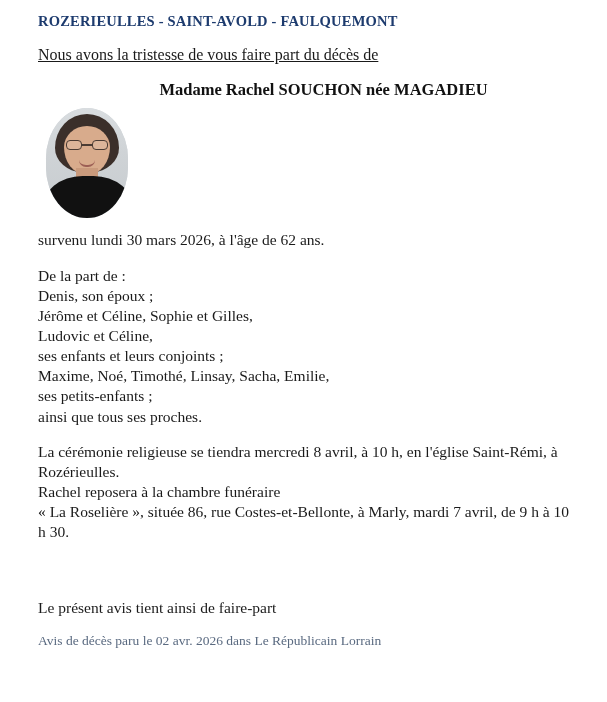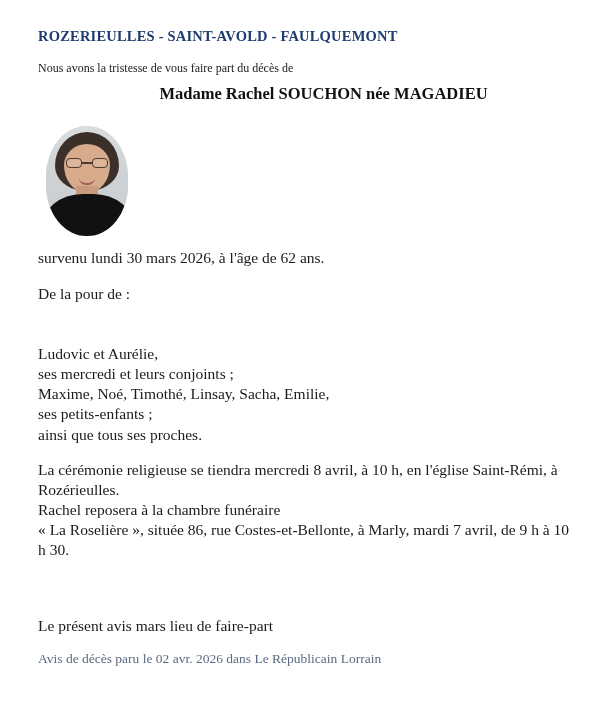--- a/index.html
+++ b/index.html
@@ -14,40 +14,41 @@
     color: #1a1a1a;
     position: relative;
     overflow: hidden;
   }
   .page {
     position: absolute;
     left: 0; top: 0;
     width: 607px;
     height: 702px;
     box-sizing: border-box;
-    padding: 28px 38px 0 38px;
+    padding: 13px 38px 0 38px;
   }
   .headline {
     font-family: "Liberation Serif", serif;
     font-weight: bold;
     font-size: 14.5px;
     letter-spacing: 0.2px;
     color: #1d3b6e;
     margin: 0 0 16px 0;
   }
   .lead {
-    font-size: 12px;
+    font-size: 16px;
     color: #1a1a1a;
-    margin: 0 0 8px 0;
+    margin: 0 0 16px 0;
+    text-decoration: underline;
   }
   .deceased-name {
     font-size: 16.5px;
     font-weight: bold;
     text-align: center;
-    margin: 0 0 24px 0;
+    margin: 0 0 10px 0;
     padding-left: 40px;
     color: #111111;
   }
   .portrait-wrap {
     width: 100%;
     height: 112px;
     position: relative;
     margin: 0 0 8px 0;
   }
   .portrait {
@@ -172,37 +173,37 @@
           <b></b>
       </div>
       <div class="mouth"></div>
       <div class="body"></div>
     </div>
   </div>
 
   <p class="block">survenu lundi 30 mars 2026, à l'âge de 62 ans.</p>
 
   <p class="block tight">
-    <span>De la pour de :</span><br>
-    <br>
-    <br>
-    <span>Ludovic et Aurélie,</span><br>
-    <span>ses mercredi et leurs conjoints ;</span><br>
+    <span>De la part de :</span><br>
+    <span>Denis, son époux ;</span><br>
+    <span>Jérôme et Céline, Sophie et Gilles,</span><br>
+    <span>Ludovic et Céline,</span><br>
+    <span>ses enfants et leurs conjoints ;</span><br>
     <span>Maxime, Noé, Timothé, Linsay, Sacha, Emilie,</span><br>
     <span>ses petits-enfants ;</span><br>
     <span>ainsi que tous ses proches.</span>
   </p>
 
   <p class="block tight">
     <span>La cérémonie religieuse se tiendra mercredi 8 avril, à 10 h, en l'église Saint-Rémi, à Rozérieulles.</span><br>
     <span>Rachel reposera à la chambre funéraire</span><br>
     <span>« La Roselière », située 86, rue Costes-et-Bellonte, à Marly, mardi 7 avril, de 9 h à 10 h 30.</span>
   </p>
 
   <p class="block tight">
     <br>
     <br>
-    <span>Le présent avis mars lieu de faire-part</span><br>
+    <span>Le présent avis tient ainsi de faire-part</span><br>
   </p>
 
   <p class="source">Avis de décès paru le 02 avr. 2026 dans Le Républicain Lorrain</p>
 
 </div>
 
 </body></html>

